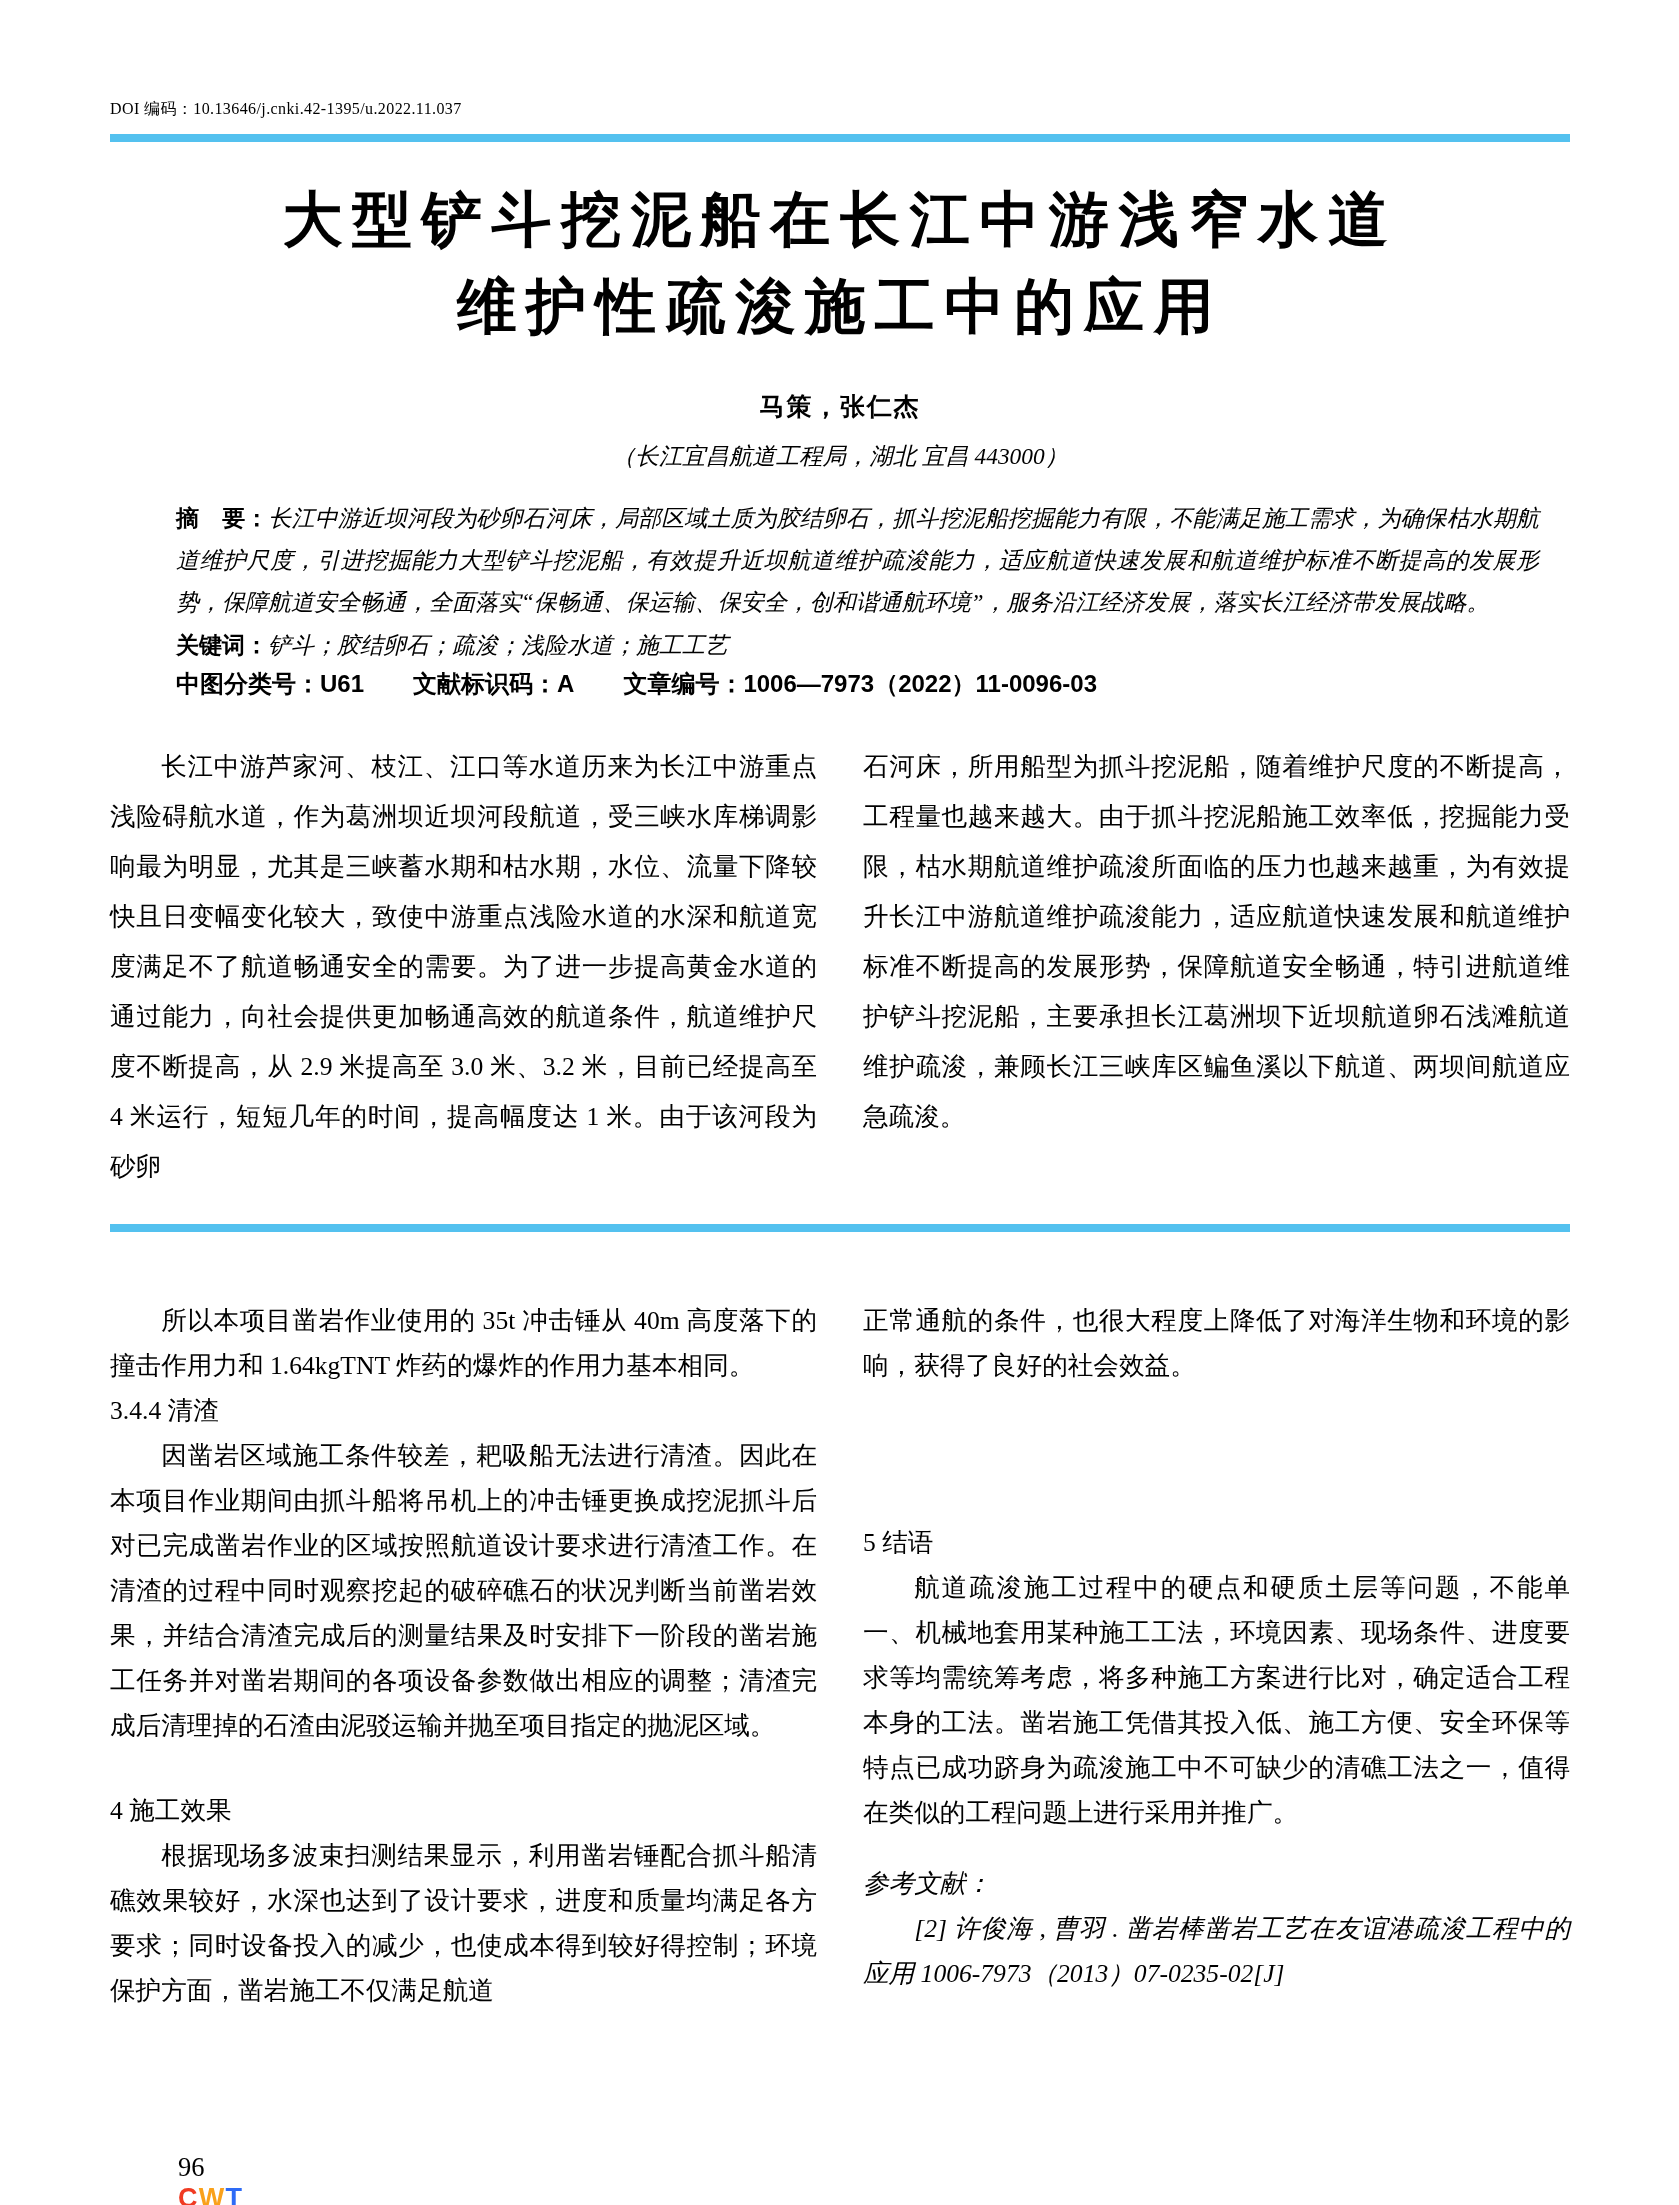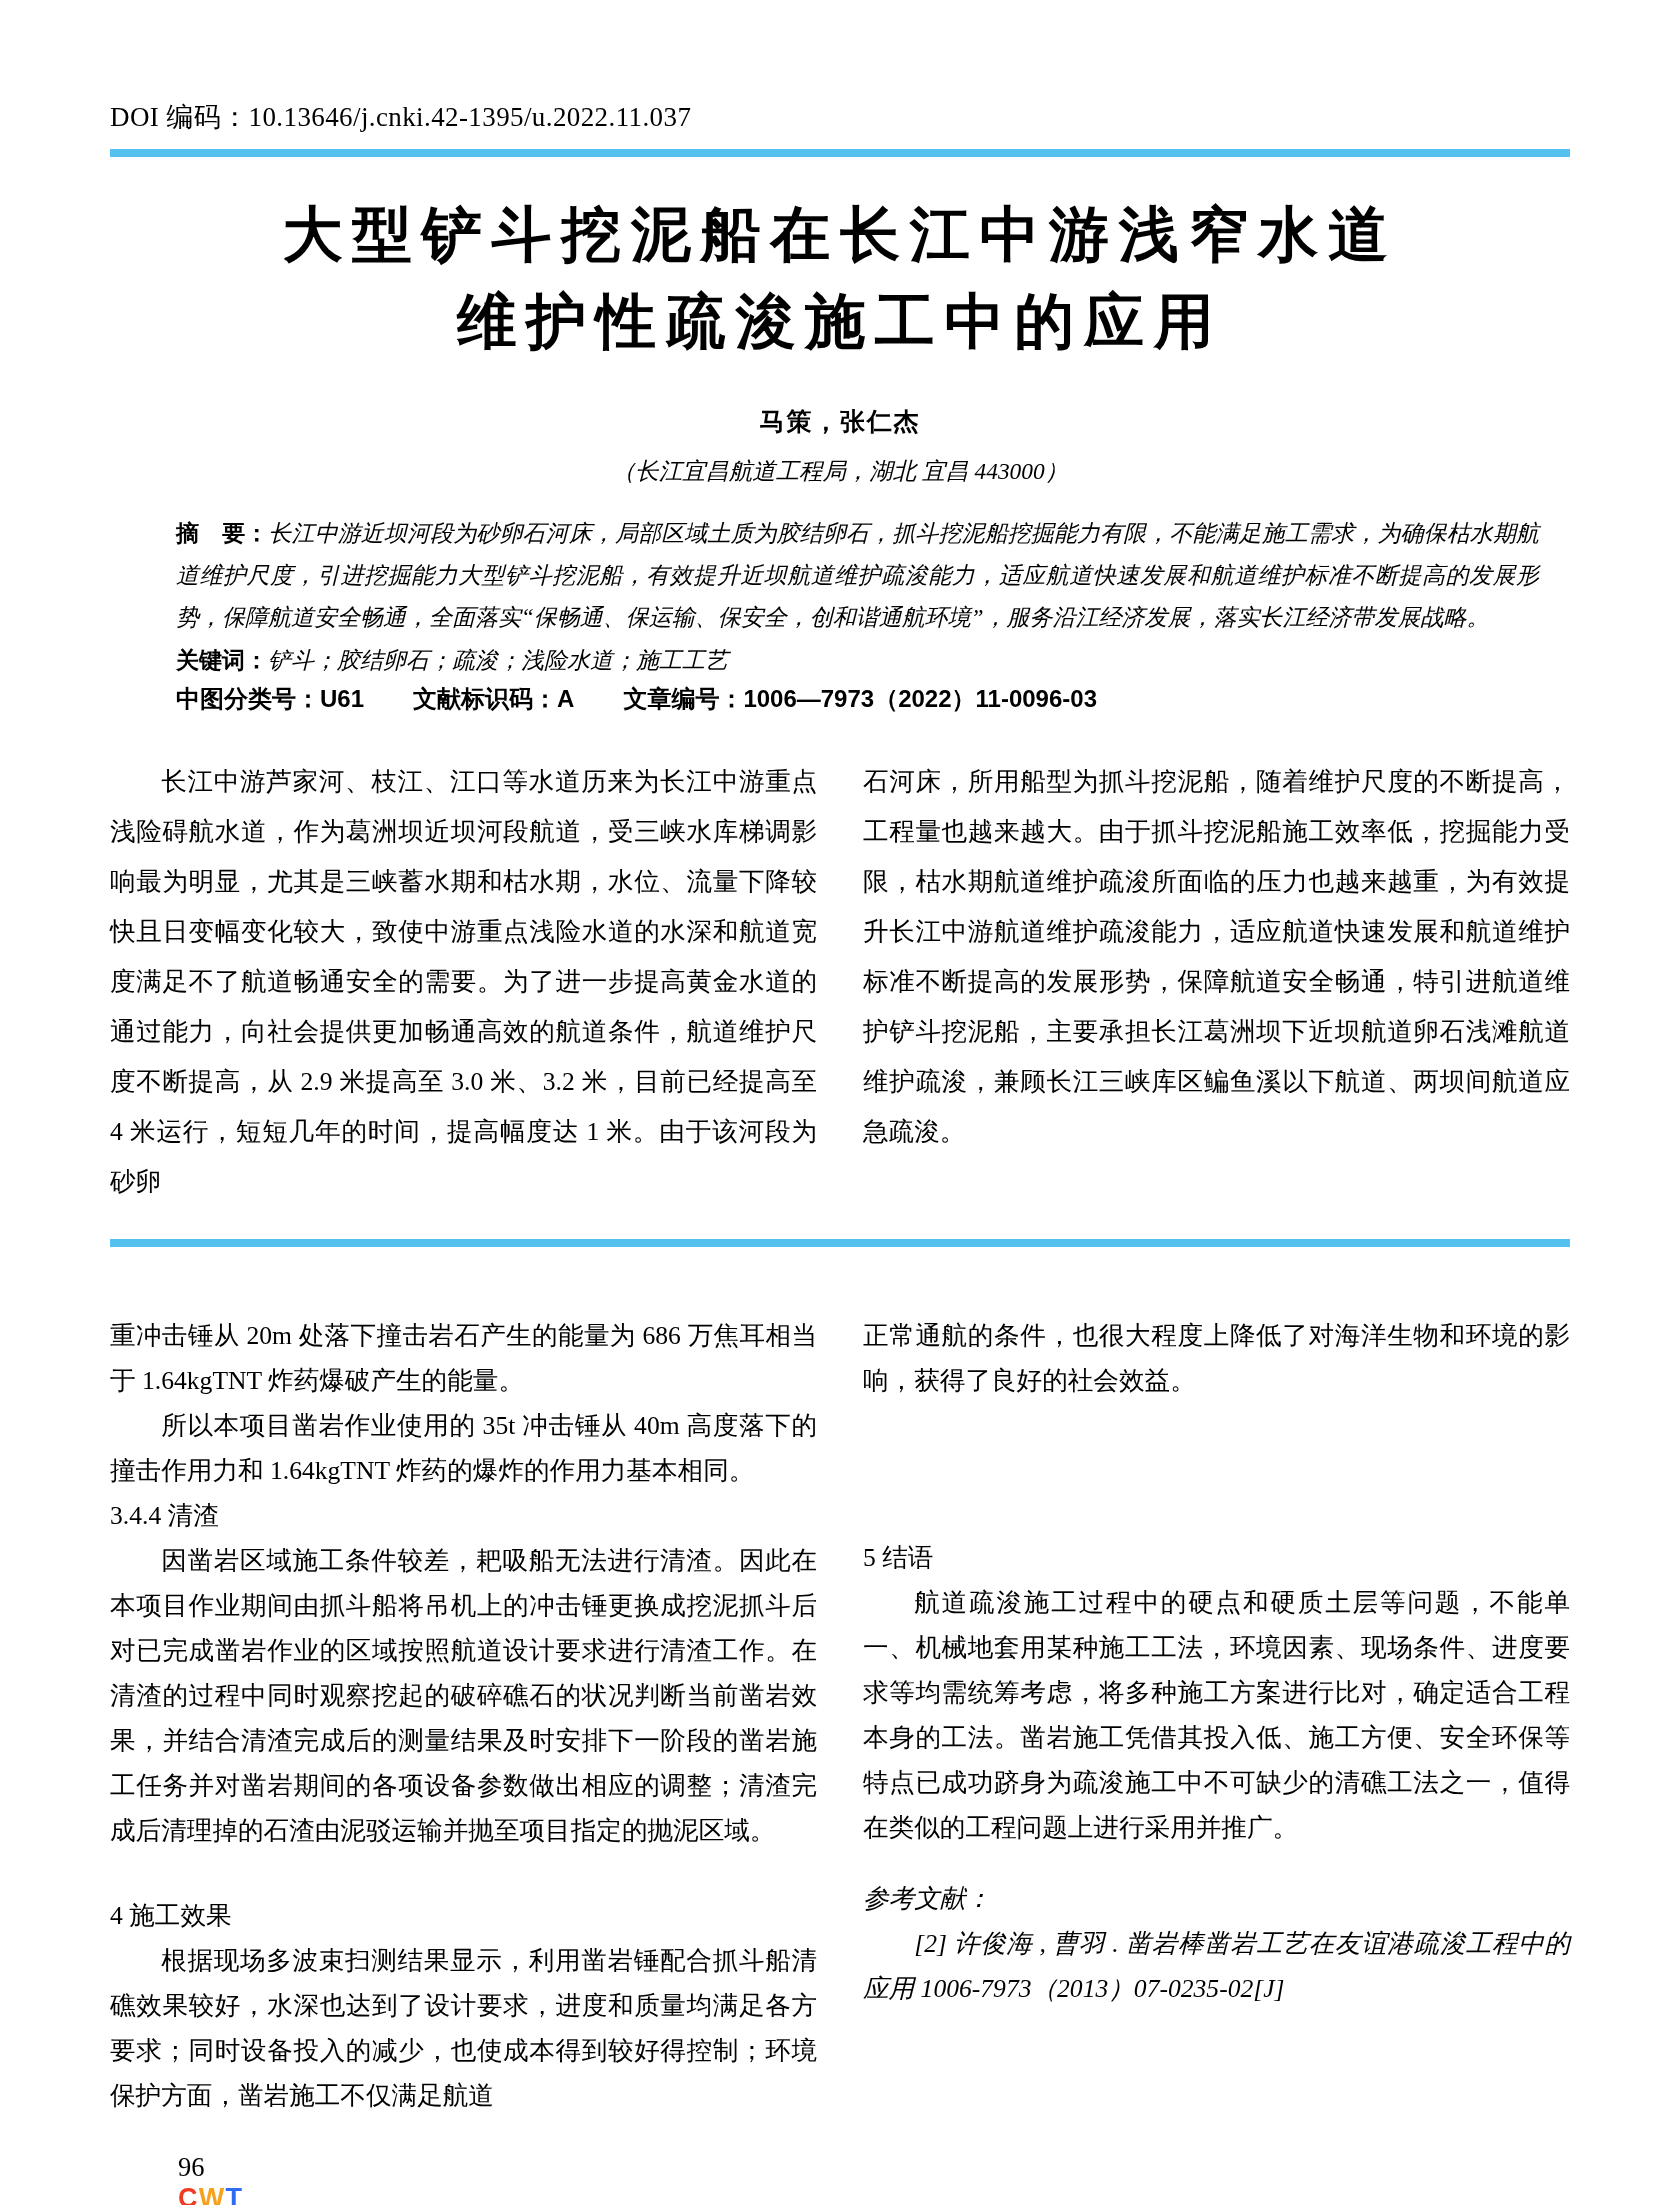--- a/index.html
+++ b/index.html
@@ -1,21 +1,21 @@
 <!DOCTYPE html>
 <html lang="zh" style="--accent-blue: #54c1ef; --cwt-c: #f03b22; --cwt-w: #f9a11b; --cwt-t: #2e6bf6;font-size:7px"><head>
 <meta charset="utf-8">
 <style>
   html,body { margin:0; padding:0; background:#ffffff; }
   .page {
     position:relative; width:1680px; height:2263px; box-sizing:border-box;
     padding:99px 110px 0 110px; background:#fff; overflow:hidden;
     font-family:"Liberation Serif", serif; color:#000;
   }
-  .doi { font-size:27px; letter-spacing:0.4px; }
+  .doi { font-size:16px; letter-spacing:0.4px; }
   .rule { height:7.5px; background:var(--accent-blue, #54c1ef); border:0; margin:0; }
   .rule-top { margin-top:14px; }
   .rule-mid { margin-top:32px; }
   .title {
     text-align:center; font-family:"Liberation Sans", sans-serif; font-weight:bold;
     font-size:60px; line-height:1.45; letter-spacing:9.7px; margin-top:34px;
   }
   .authors {
     text-align:center; font-family:"Liberation Sans", sans-serif; font-weight:bold;
     font-size:25px; margin-top:23px; letter-spacing:1.8px;
@@ -87,21 +87,20 @@
     </div>
     <div class="col">
       <p>石河床，所用船型为抓斗挖泥船，随着维护尺度的不断提高，工程量也越来越大。由于抓斗挖泥船施工效率低，挖掘能力受限，枯水期航道维护疏浚所面临的压力也越来越重，为有效提升长江中游航道维护疏浚能力，适应航道快速发展和航道维护标准不断提高的发展形势，保障航道安全畅通，特引进航道维护铲斗挖泥船，主要承担长江葛洲坝下近坝航道卵石浅滩航道维护疏浚，兼顾长江三峡库区鳊鱼溪以下航道、两坝间航道应急疏浚。</p>
     </div>
   </div>
 
   <div class="rule rule-mid"></div>
 
   <div class="cols cols-bottom">
     <div class="col">
-      <p>重冲击锤从 20m 处落下撞击岩石产生的能量为 686 万焦耳相当于 1.64kgTNT 炸药爆破产生的能量。</p>
       <p class="indent">所以本项目凿岩作业使用的 35t 冲击锤从 40m 高度落下的撞击作用力和 1.64kgTNT 炸药的爆炸的作用力基本相同。</p>
       <p class="sec-heading">3.4.4 清渣</p>
       <p class="indent">因凿岩区域施工条件较差，耙吸船无法进行清渣。因此在本项目作业期间由抓斗船将吊机上的冲击锤更换成挖泥抓斗后对已完成凿岩作业的区域按照航道设计要求进行清渣工作。在清渣的过程中同时观察挖起的破碎礁石的状况判断当前凿岩效果，并结合清渣完成后的测量结果及时安排下一阶段的凿岩施工任务并对凿岩期间的各项设备参数做出相应的调整；清渣完成后清理掉的石渣由泥驳运输并抛至项目指定的抛泥区域。</p>
       <p class="sec-heading mt-90">4 施工效果</p>
       <p class="indent">根据现场多波束扫测结果显示，利用凿岩锤配合抓斗船清礁效果较好，水深也达到了设计要求，进度和质量均满足各方要求；同时设备投入的减少，也使成本得到较好得控制；环境保护方面，凿岩施工不仅满足航道</p>
     </div>
     <div class="col">
       <p>正常通航的条件，也很大程度上降低了对海洋生物和环境的影响，获得了良好的社会效益。</p>
       <p class="sec-heading mt-300">5 结语</p>
       <p class="indent">航道疏浚施工过程中的硬点和硬质土层等问题，不能单一、机械地套用某种施工工法，环境因素、现场条件、进度要求等均需统筹考虑，将多种施工方案进行比对，确定适合工程本身的工法。凿岩施工凭借其投入低、施工方便、安全环保等特点已成功跻身为疏浚施工中不可缺少的清礁工法之一，值得在类似的工程问题上进行采用并推广。</p>

